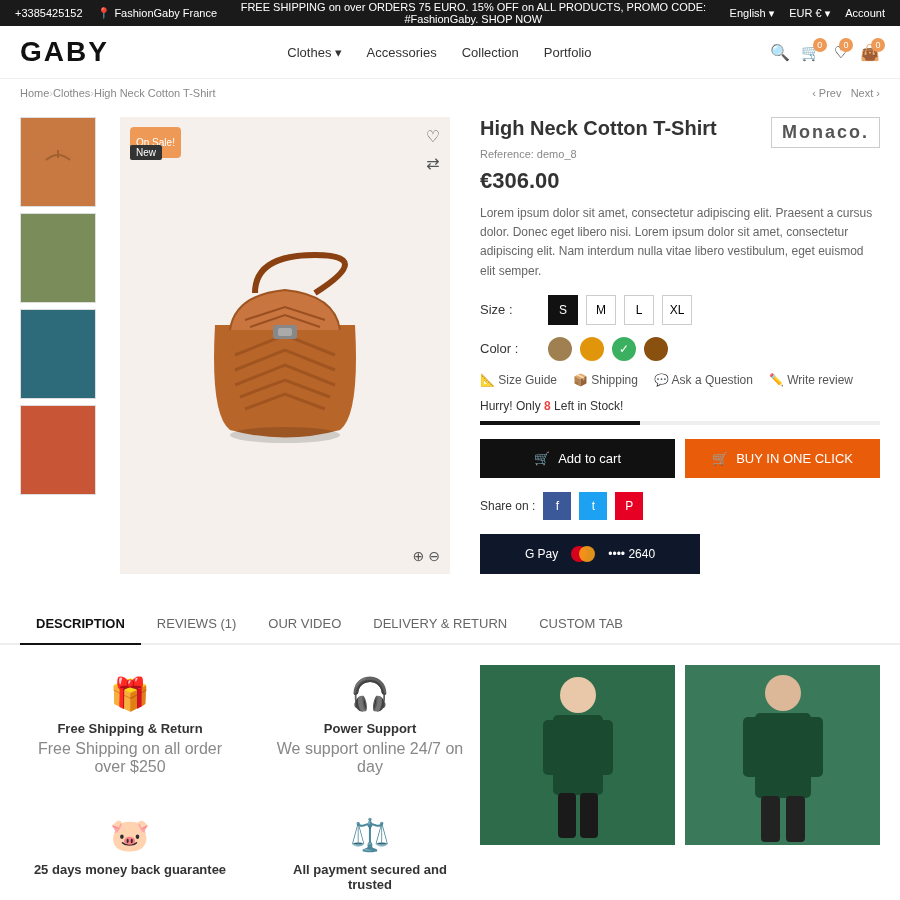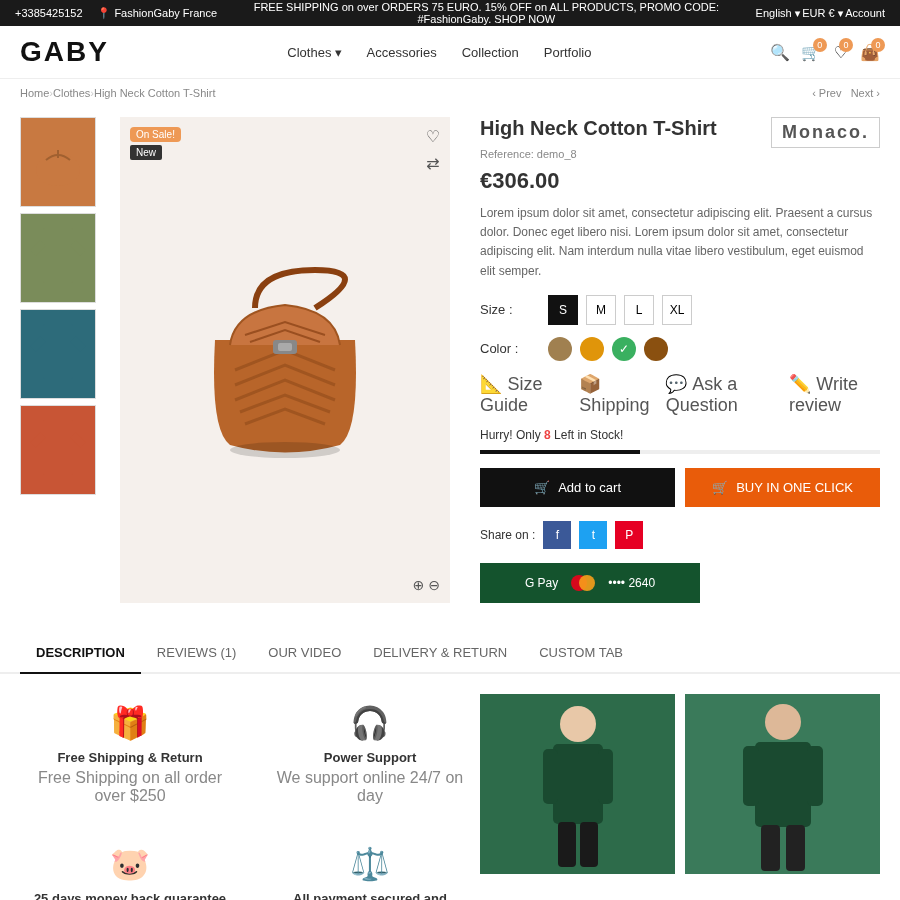--- a/index.html
+++ b/index.html
@@ -11,21 +11,21 @@
       color: #fff;
       display: flex;
       align-items: center;
       justify-content: space-between;
       padding: 0 15px;
       height: 26px;
       font-size: 11px;
     }
     .topbar-left { display: flex; align-items: center; gap: 15px; }
     .topbar-center { flex: 1; text-align: center; }
-    .topbar-right { display: flex; align-items: center; gap: 2px; }
+    .topbar-right { display: flex; align-items: center; gap: 15px; }
 
     
     .header {
       display: flex;
       align-items: center;
       justify-content: space-between;
       padding: 10px 20px;
       border-bottom: 1px solid #eee;
       gap: 28px;
     }
@@ -87,21 +87,21 @@
       flex: 1;
       max-width: 330px;
       background: #f5f0ec;
       display: flex; align-items: center; justify-content: center;
       min-height: 420px;
     }
     .badge-sale {
       position: absolute; top: 10px; left: 10px;
       background: #e95;
       color: #fff; font-size: 10px;
-      padding: 2px 6px; border-radius: 4px;
+      padding: 10px 6px; border-radius: 4px;
     }
     .badge-new {
       position: absolute; top: 28px; left: 10px;
       background: #333;
       color: #fff; font-size: 10px;
       padding: 2px 6px; border-radius: 2px;
     }
     .img-actions {
       position: absolute; top: 10px; right: 10px;
       display: flex; flex-direction: column; gap: 8px;
@@ -170,21 +170,21 @@
       width: 28px; height: 28px;
       border: 1px solid #ccc;
       background: #f5f5f5;
       cursor: pointer;
       font-size: 16px;
     }
 
     
     .action-links {
       display: flex; gap: 16px; align-items: flex-start;
-      margin-bottom: 12px; font-size: 18px;
+      margin-bottom: 12px; font-size: 12px;
     }
     .action-links a { text-decoration: none; color: #555; display: flex; align-items: center; gap: 4px; }
 
     
     .stock-info { font-size: 12px; margin-bottom: 8px; }
     .stock-num { color: #e44; font-weight: bold; }
     .stock-bar {
       width: 100%;
       height: 4px;
       background: #eee;
@@ -219,21 +219,21 @@
     }
 
     
     .share-row { display: flex; align-items: center; gap: 8px; margin-bottom: 14px; font-size: 12px; }
     .share-fb { background: #3b5998; color: #fff; border: none; width: 28px; height: 28px; cursor: pointer; font-size: 12px; }
     .share-tw { background: #1da1f2; color: #fff; border: none; width: 28px; height: 28px; cursor: pointer; font-size: 12px; }
     .share-pi { background: #e60023; color: #fff; border: none; width: 28px; height: 28px; cursor: pointer; font-size: 12px; }
 
     
     .payment-bar {
-      background: #14532d;
+      background: #0f172a;
       color: #fff;
       display: flex; align-items: center; justify-content: center;
       gap: 10px;
       padding: 10px 20px;
       font-size: 12px;
       max-width: 220px;
     }
 
     
     .tabs-row {

